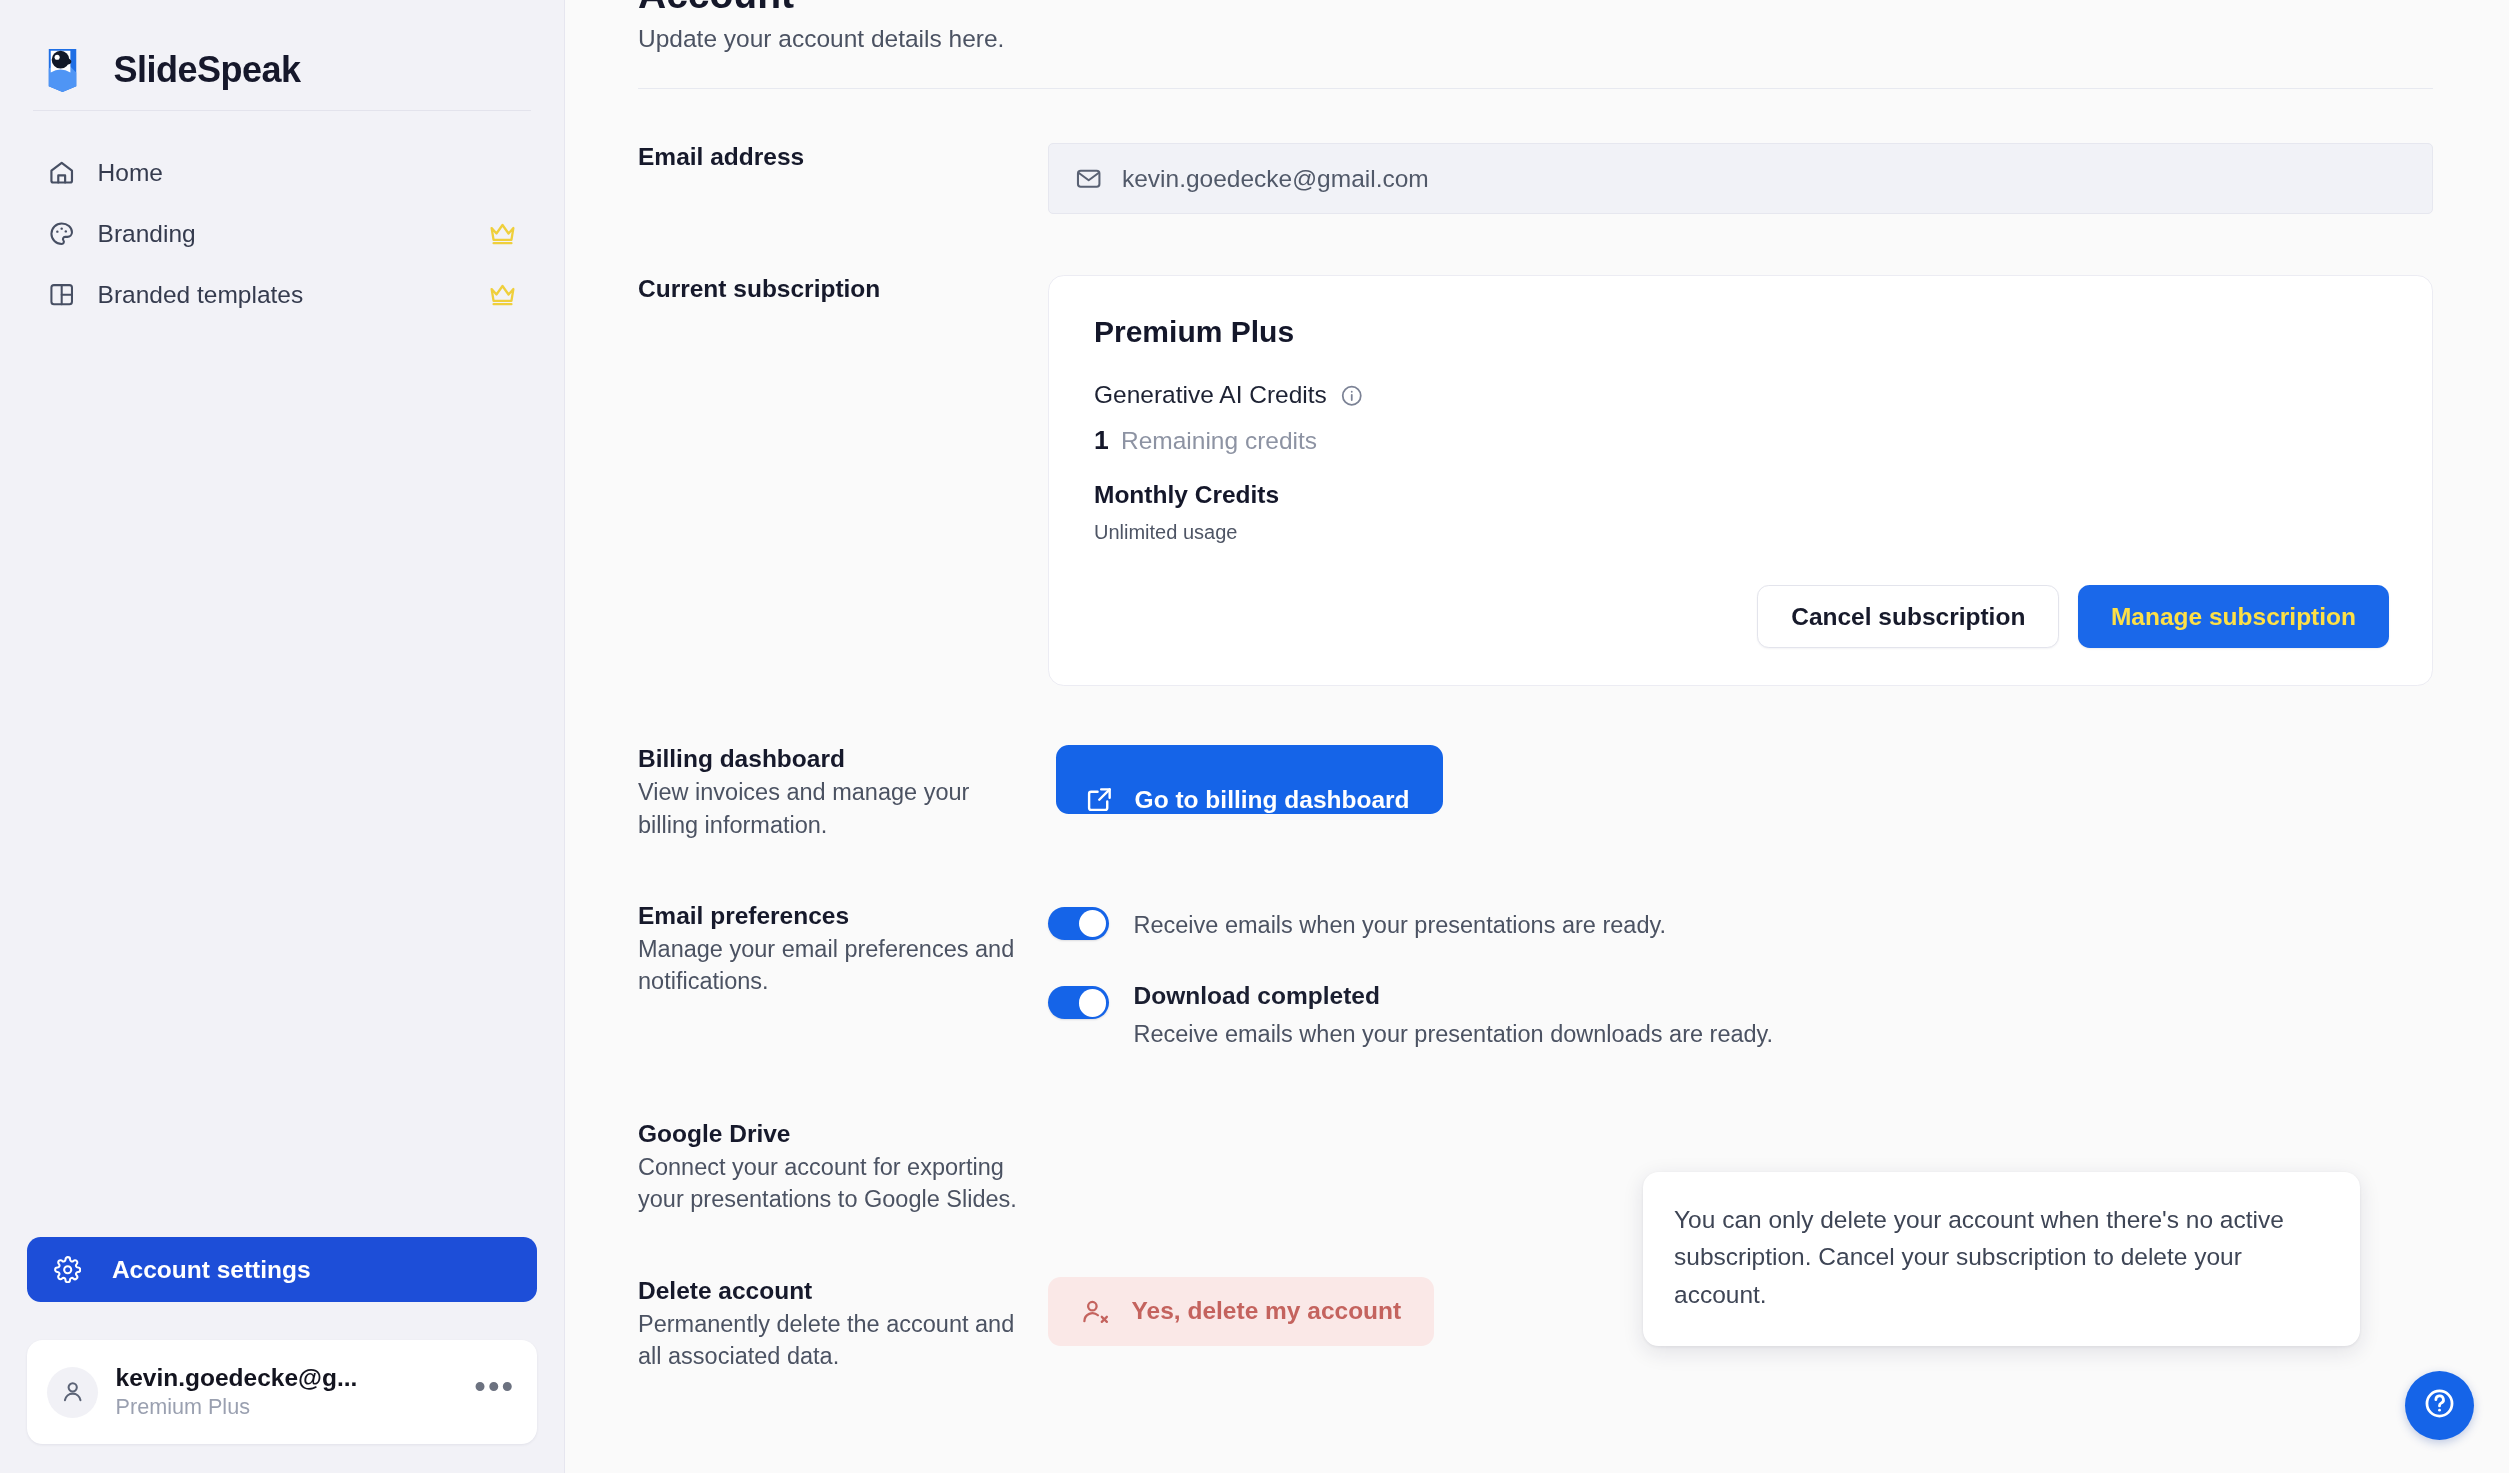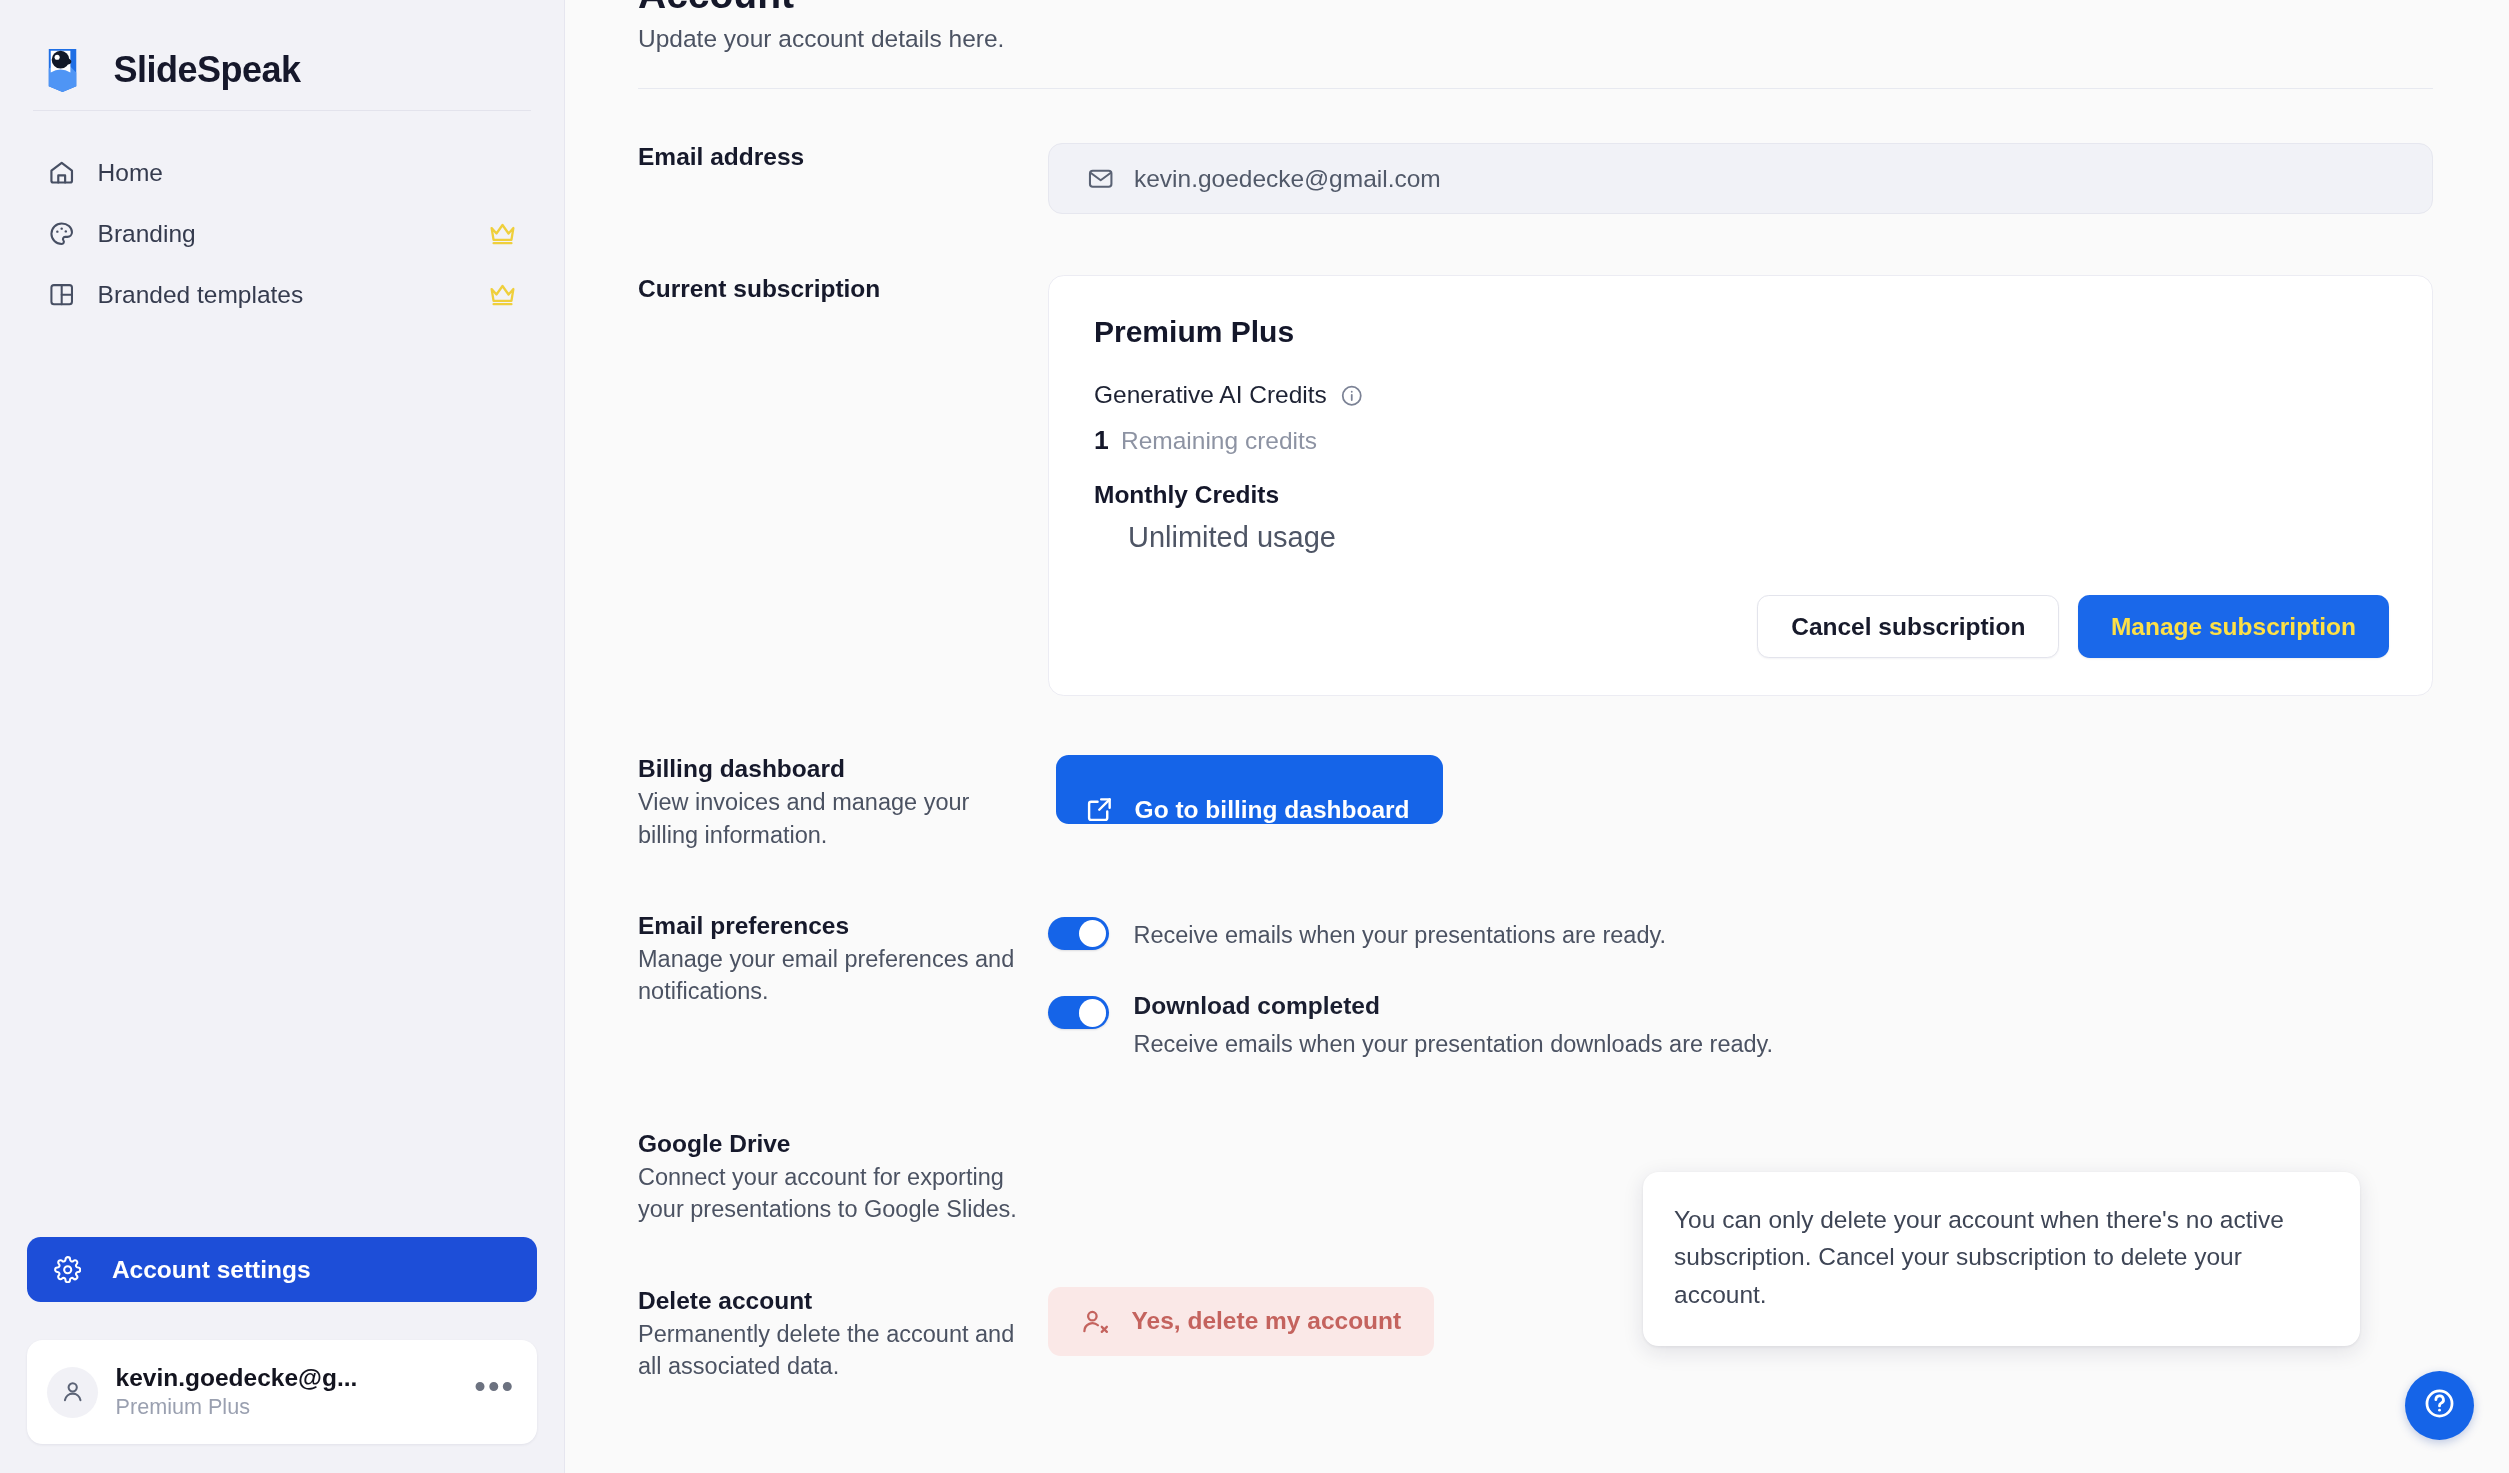--- a/index.html
+++ b/index.html
@@ -93,23 +93,23 @@
   .row { display: flex; padding-right: 76px; }
   .row-label-col { width: 410px; flex: 0 0 410px; padding-right: 29px; }
   .row-ctl-col { flex: 1; }
   .lbl-title { font-size: 24.5px; font-weight: 700; color: #16192b; }
   .lbl-desc { font-size: 23.5px; color: #4b5262; line-height: 1.38; margin-top: 2.9px; }
 
   
   .row-email { margin-top: 54px; }
   .email-field {
     background: #f1f2f7; border: 1px solid #e6e7ef;
-    border-radius: 14px; height: 71px;
+    border-radius: 5px; height: 71px;
     display: flex; align-items: center; gap: 19.6px;
-    padding: 0 38px; width: 100%;
+    padding: 0 26px; width: 100%;
   }
   .email-val { font-size: 24.5px; color: #515969; }
   .mail-ico { color: #5a6274; width: 27.4px; height: 27.4px; flex:0 0 27.4px; }
 
   
   .row-sub { margin-top: 61px; }
   .sub-card {
     background: #fff; border: 1px solid #ececf3;
     border-radius: 15.7px; padding: 39px 43px 37px 45px;
     width: 100%; min-height: 309px;
@@ -117,21 +117,21 @@
   .sub-plan { font-size: 30px; font-weight: 700; color: #14172a; }
   .sub-credits-head {
     display: flex; align-items: center; gap: 12.7px; margin-top: 32px;
   }
   .sub-credits-label { font-size: 24.5px; color: #1d2233; font-weight: 500; }
   .info-ico { width: 23.5px; height: 23.5px; color: #7b8295; flex:0 0 23.5px; cursor:pointer;}
   .sub-credits-val { margin-top: 15.7px; }
   .credit-num { font-size: 26.5px; font-weight: 700; color: #14172a; }
   .credit-word { font-size: 24.5px; color: #8d93a3; margin-left: 7.8px; }
   .sub-monthly-label { font-size: 24.5px; font-weight: 700; color: #14172a; margin-top: 25.5px; }
-  .sub-monthly-val { font-size: 29px; color: #4e5565; margin-top: 11.8px; margin-left: 34px; }
+  .sub-monthly-val { font-size: 20px; color: #4e5565; margin-top: 11.8px; }
   .sub-actions {
     display: flex; justify-content: flex-end; gap: 18.6px; margin-top: 41px;
   }
   .btn {
     border-radius: 11.8px; height: 63px; padding: 8px 33px;
     font-size: 24.5px; font-weight: 700; cursor: pointer;
     display: inline-flex; align-items: center; justify-content: center;
     border: none; font-family: inherit;
   }
   .btn-ghost {

